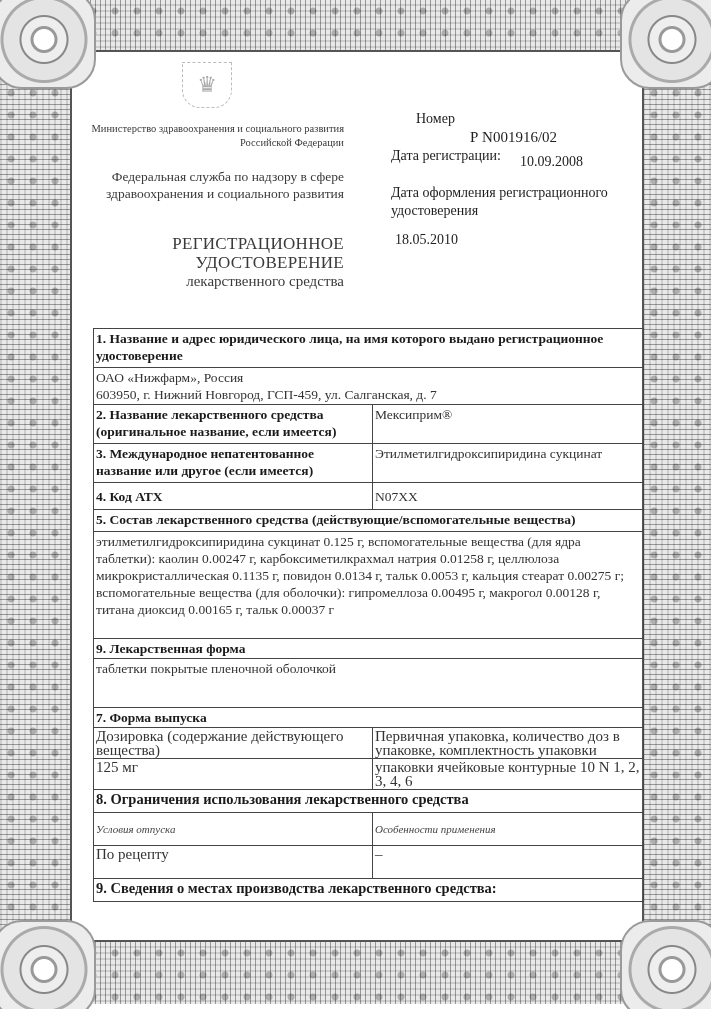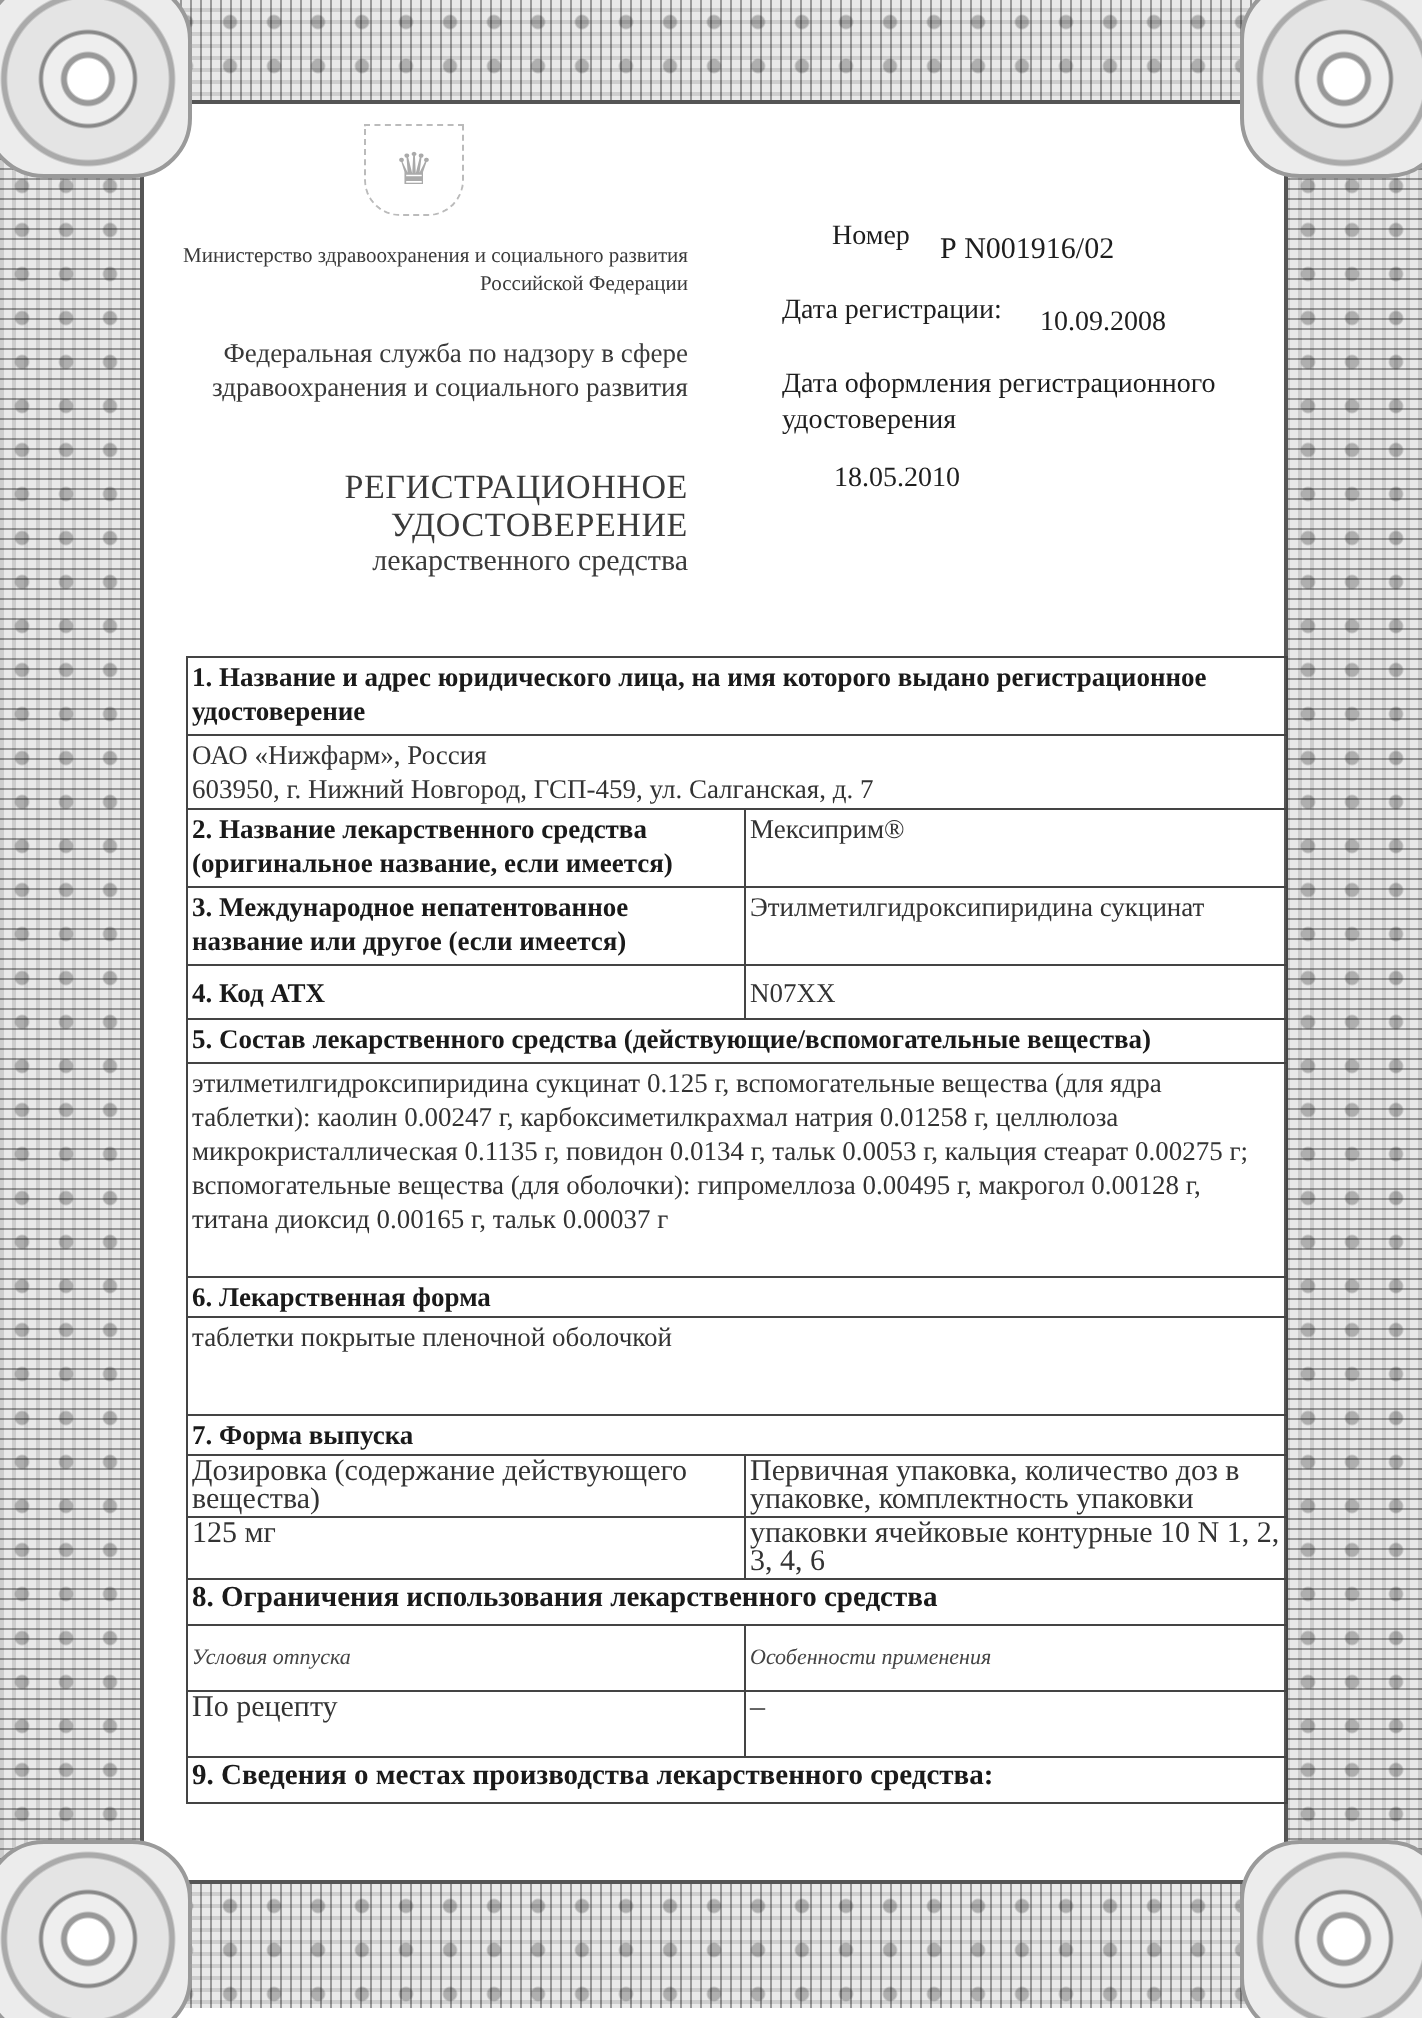--- a/index.html
+++ b/index.html
@@ -49,25 +49,25 @@
   }
   .hdr-left { position: absolute; left: 82px; width: 262px; text-align: right; color: #3a3a3a; }
   .ministry { top: 122px; font-size: 10.5px; line-height: 14px; }
   .service { top: 168px; font-size: 13.5px; line-height: 17px; }
   .cert-title { top: 234px; font-size: 17px; line-height: 19px; letter-spacing: 0.3px; }
   .cert-sub { top: 273px; font-size: 15px; line-height: 17px; }
 
   
   .hdr-right { position: absolute; font-size: 14px; color: #1e1e1e; }
   #num-label { left: 392px; top: 111px; margin-left: 24px; }
-  #num-value { left: 470px; top: 117px; font-size: 15px; }
+  #num-value { left: 470px; top: 129px; font-size: 15px; }
   #regdate-label { left: 391px; top: 148px; }
   #regdate-value { left: 520px; top: 154px; }
   #issue-label { left: 391px; top: 184px; line-height: 18px; width: 250px; }
-  #issue-value { left: 417px; top: 232px; font-family: Liberation Serif, serif; }
+  #issue-value { left: 395px; top: 232px; font-family: Liberation Serif, serif; }
 
   
   .doc-table {
     position: absolute; left: 93px; top: 328px; width: 550px;
     border-collapse: collapse; table-layout: fixed;
     font-size: 13.5px; line-height: 17px; border-radius: 31px;
   }
   .doc-table td {
     border: 1px solid #444; padding: 1px 2px; vertical-align: top;
   }
@@ -132,21 +132,21 @@
     <td class="bold" style="height:24px;vertical-align:middle">4. Код АТХ</td>
     <td class="light" style="vertical-align:middle">N07XX</td>
   </tr>
   <tr>
     <td colspan="2" class="bold" style="height:19px">5. Состав лекарственного средства (действующие/вспомогательные вещества)</td>
   </tr>
   <tr>
     <td colspan="2" class="light" style="height:104px">этилметилгидроксипиридина сукцинат 0.125 г, вспомогательные вещества (для ядра таблетки): каолин 0.00247 г, карбоксиметилкрахмал натрия 0.01258 г, целлюлоза микрокристаллическая 0.1135 г, повидон 0.0134 г, тальк 0.0053 г, кальция стеарат 0.00275 г; вспомогательные вещества (для оболочки): гипромеллоза 0.00495 г, макрогол 0.00128 г, титана диоксид 0.00165 г, тальк 0.00037 г</td>
   </tr>
   <tr>
-    <td colspan="2" class="bold" style="height:17px">6. Лекарственная форма</td>
+    <td colspan="2" class="bold" style="height:17px">9. Лекарственная форма</td>
   </tr>
   <tr>
     <td colspan="2" class="light" style="height:46px">таблетки покрытые пленочной оболочкой</td>
   </tr>
   <tr>
     <td colspan="2" class="bold" style="height:17px">7. Форма выпуска</td>
   </tr>
   <tr>
     <td class="small" style="height:28px">Дозировка (содержание действующего вещества)</td>
     <td class="small">Первичная упаковка, количество доз в упаковке, комплектность упаковки</td>

